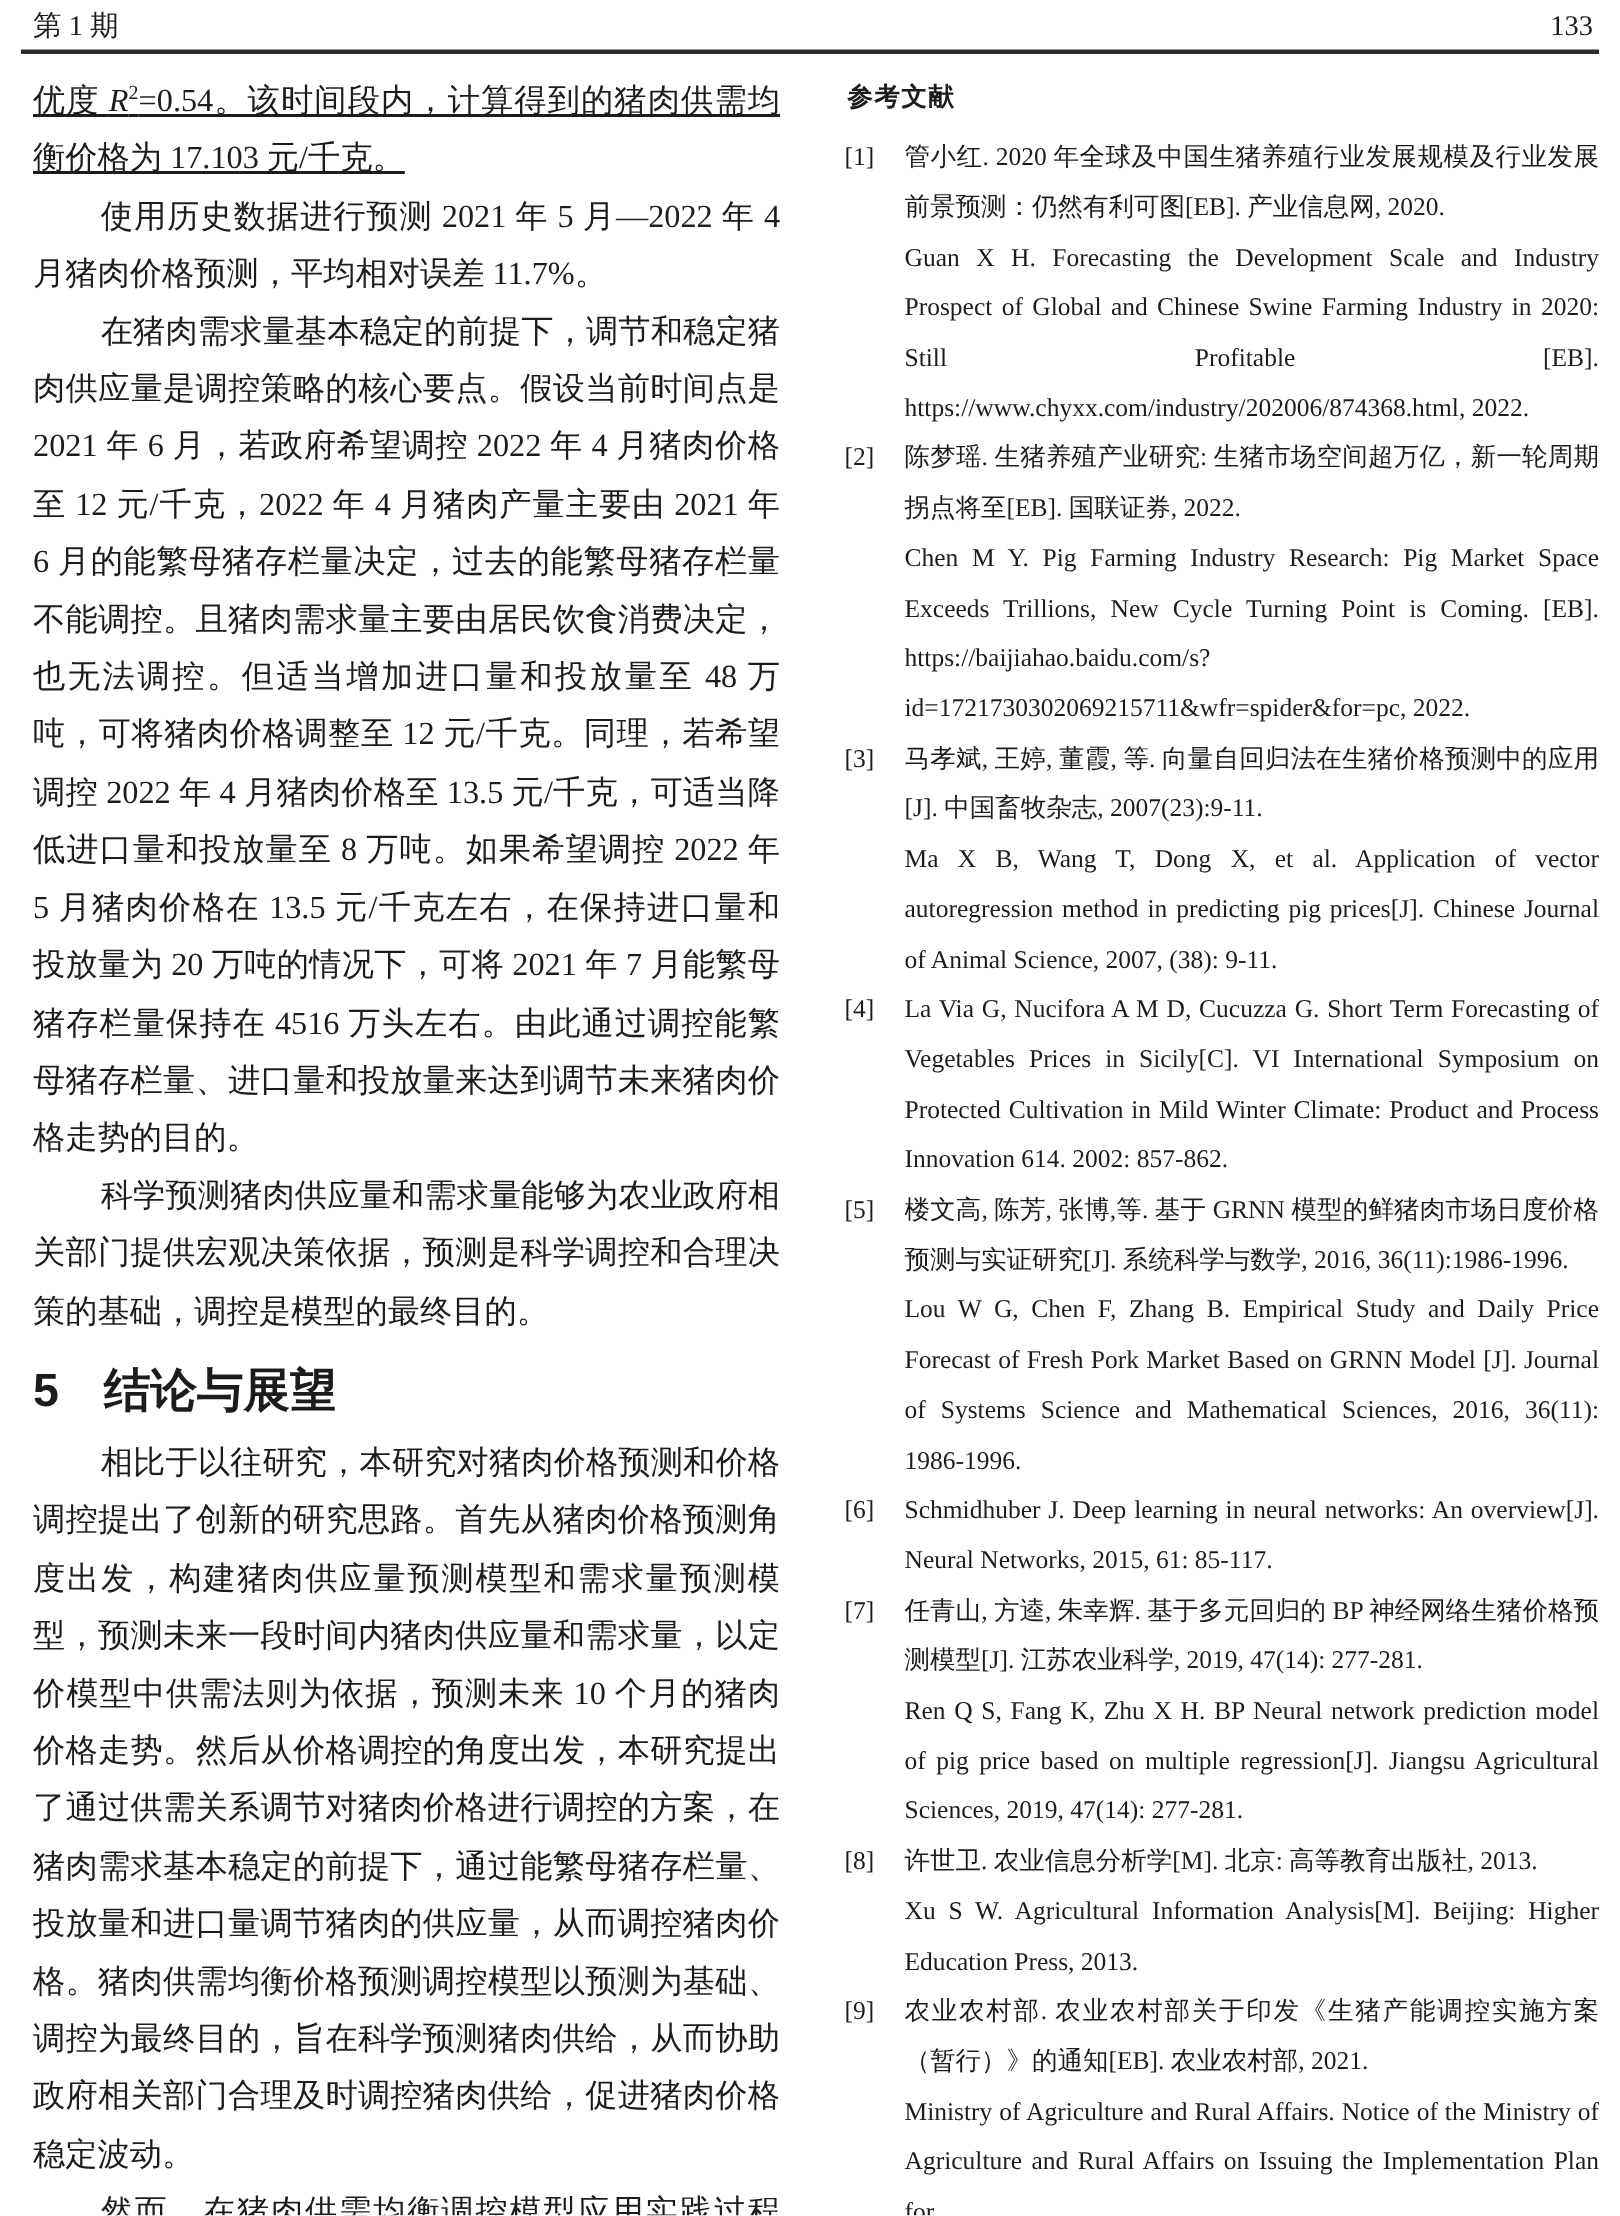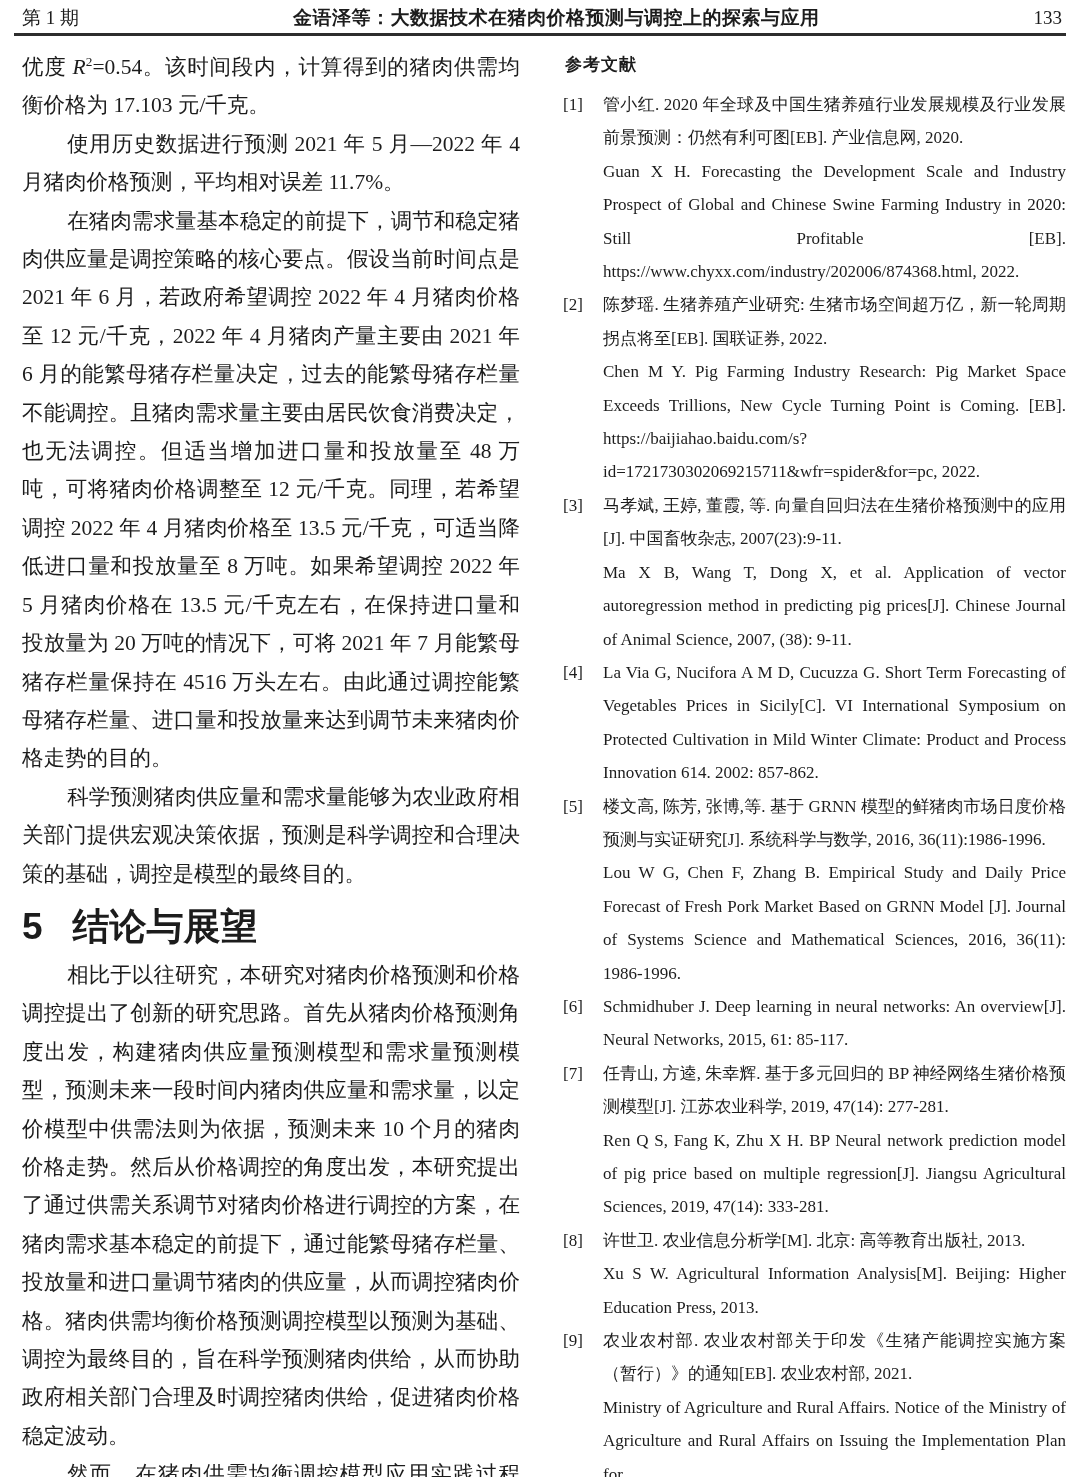--- a/index.html
+++ b/index.html
@@ -39,27 +39,27 @@
     flex: none;
     font-size: 21.5px;
     line-height: 38.4px;
     text-align: justify;
   }
   .col-right {
     width: 503px;
     flex: none;
   }
   .para { text-indent: 2.1em; }
-  .para.noindent { text-indent: 0; }
+  .para.noindent { text-indent: 0; text-decoration: underline; }
   .r-var { font-style: italic; }
   sup { font-size: 0.62em; vertical-align: super; line-height: 0; }
   .section-heading {
     font-family: "Liberation Sans", "DejaVu Sans", sans-serif;
     font-weight: bold;
-    font-size: 37px;
+    font-size: 31px;
     line-height: 38px;
     margin: 15px 0 10px 0;
     text-indent: 0;
     text-align: left;
   }
   .section-heading .sec-num { margin-right: 30px; }
   .ref-heading {
     font-family: "Liberation Sans", "DejaVu Sans", sans-serif;
     font-weight: bold;
     font-size: 17px;
@@ -76,21 +76,20 @@
   .ref-body { flex: 1; text-align: justify; }
   .ref-zh, .ref-en { text-align: justify; }
 </style>
 </head>
 <body>
 
 <div class="page">
 
   <div class="page-header">
     <span class="issue">第 1 期</span>
-    <span class="running-title">金语泽等：大数据技术在猪肉价格预测与调控上的探索与应用</span>
     <span class="page-number">133</span>
   </div>
   <div class="header-rule"></div>
 
   <div class="columns">
 
     <div class="col-left">
       <p class="para noindent"><span>优度 </span><span class="r-var">R</span><sup>2</sup><span>=0.54。该时间段内，计算得到的猪肉供需均衡价格为 17.103 元/千克。</span></p>
       <p class="para">使用历史数据进行预测 2021 年 5 月—2022 年 4 月猪肉价格预测，平均相对误差 11.7%。</p>
       <p class="para">在猪肉需求量基本稳定的前提下，调节和稳定猪肉供应量是调控策略的核心要点。假设当前时间点是 2021 年 6 月，若政府希望调控 2022 年 4 月猪肉价格至 12 元/千克，2022 年 4 月猪肉产量主要由 2021 年 6 月的能繁母猪存栏量决定，过去的能繁母猪存栏量不能调控。且猪肉需求量主要由居民饮食消费决定，也无法调控。但适当增加进口量和投放量至 48 万吨，可将猪肉价格调整至 12 元/千克。同理，若希望调控 2022 年 4 月猪肉价格至 13.5 元/千克，可适当降低进口量和投放量至 8 万吨。如果希望调控 2022 年 5 月猪肉价格在 13.5 元/千克左右，在保持进口量和投放量为 20 万吨的情况下，可将 2021 年 7 月能繁母猪存栏量保持在 4516 万头左右。由此通过调控能繁母猪存栏量、进口量和投放量来达到调节未来猪肉价格走势的目的。</p>
@@ -148,21 +147,21 @@
         <div class="ref-body">
           <div class="ref-zh"></div>
           <div class="ref-en">Schmidhuber J. Deep learning in neural networks: An overview[J]. Neural Networks, 2015, 61: 85-117.</div>
         </div>
       </div>
 
       <div class="ref-item">
         <div class="ref-label">[7]</div>
         <div class="ref-body">
           <div class="ref-zh">任青山, 方逵, 朱幸辉. 基于多元回归的 BP 神经网络生猪价格预测模型[J]. 江苏农业科学, 2019, 47(14): 277-281.</div>
-          <div class="ref-en">Ren Q S, Fang K, Zhu X H. BP Neural network prediction model of pig price based on multiple regression[J]. Jiangsu Agricultural Sciences, 2019, 47(14): 333-281.</div>
+          <div class="ref-en">Ren Q S, Fang K, Zhu X H. BP Neural network prediction model of pig price based on multiple regression[J]. Jiangsu Agricultural Sciences, 2019, 47(14): 277-281.</div>
         </div>
       </div>
 
       <div class="ref-item">
         <div class="ref-label">[8]</div>
         <div class="ref-body">
           <div class="ref-zh">许世卫. 农业信息分析学[M]. 北京: 高等教育出版社, 2013.</div>
           <div class="ref-en">Xu S W. Agricultural Information Analysis[M]. Beijing: Higher Education Press, 2013.</div>
         </div>
       </div>

